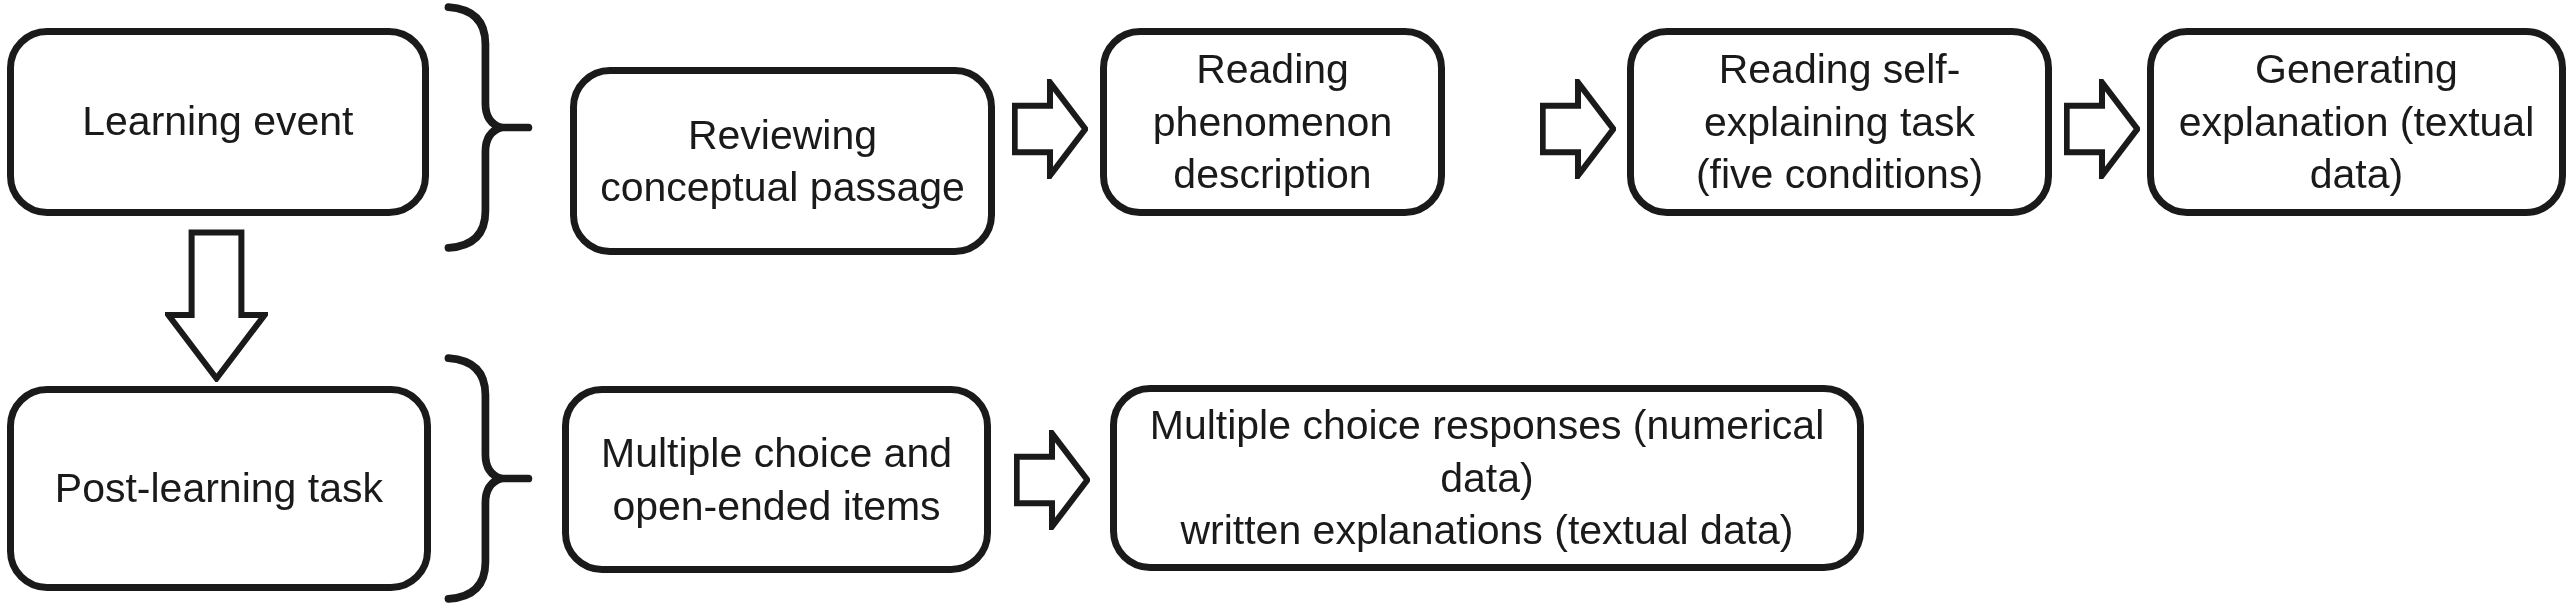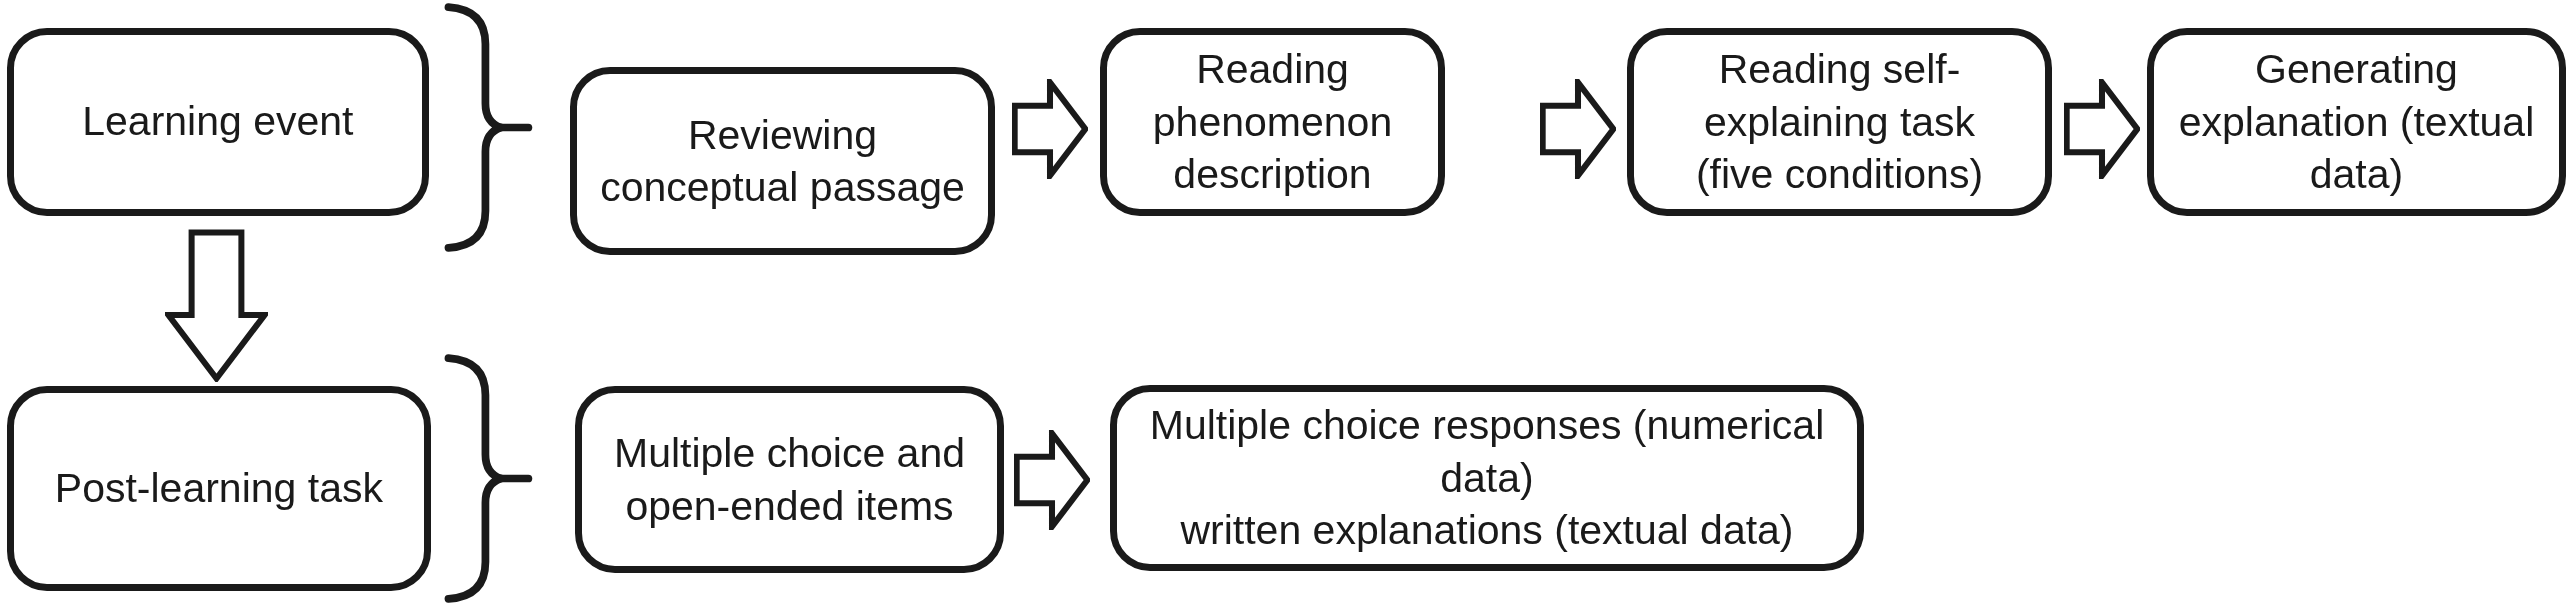--- a/index.html
+++ b/index.html
@@ -39,21 +39,21 @@
     width: 100%;
     height: 100%;
   }
   
   #box-learning-event      { left: 6.9px;    top: 27.6px;  width: 422px;  height: 188px; }
   #box-reviewing           { left: 570px;  top: 28px;  width: 425px;  height: 188px; margin-top: 39px; }
   #box-reading-phenomenon  { left: 1100px; top: 28px;  width: 345px;  height: 188px; }
   #box-reading-self        { left: 1627px; top: 28px;  width: 425px;  height: 188px; }
   #box-generating          { left: 2147px; top: 28px;  width: 419px;  height: 188px; }
   #box-post-learning       { left: 6.9px;    top: 386px; width: 424px;  height: 205px; }
-  #box-mc-items            { left: 575px;  top: 386px; width: 429px;  height: 187px; }
+  #box-mc-items            { left: 562px;  top: 386px; width: 429px;  height: 187px; }
   #box-mc-responses        { left: 1110px; top: 385px; width: 754px; height: 186px; }
 
   #brace-top    { left: 443px; top: 1.7px;   width: 90px; height: 251px; }
   #brace-bottom { left: 443px; top: 353px; width: 90px; height: 251px; }
 
   #arrow-right-1 { left: 1012px; top: 79px;  width: 76px; height: 100px; }
   #arrow-right-2 { left: 1540px; top: 79px;  width: 76px; height: 100px; }
   #arrow-right-3 { left: 2064px; top: 79px;  width: 76px; height: 100px; }
   #arrow-right-4 { left: 1014px; top: 430px; width: 76px; height: 100px; }
   #arrow-down-1  { left: 165px;  top: 229px; width: 103px; height: 153px; }

